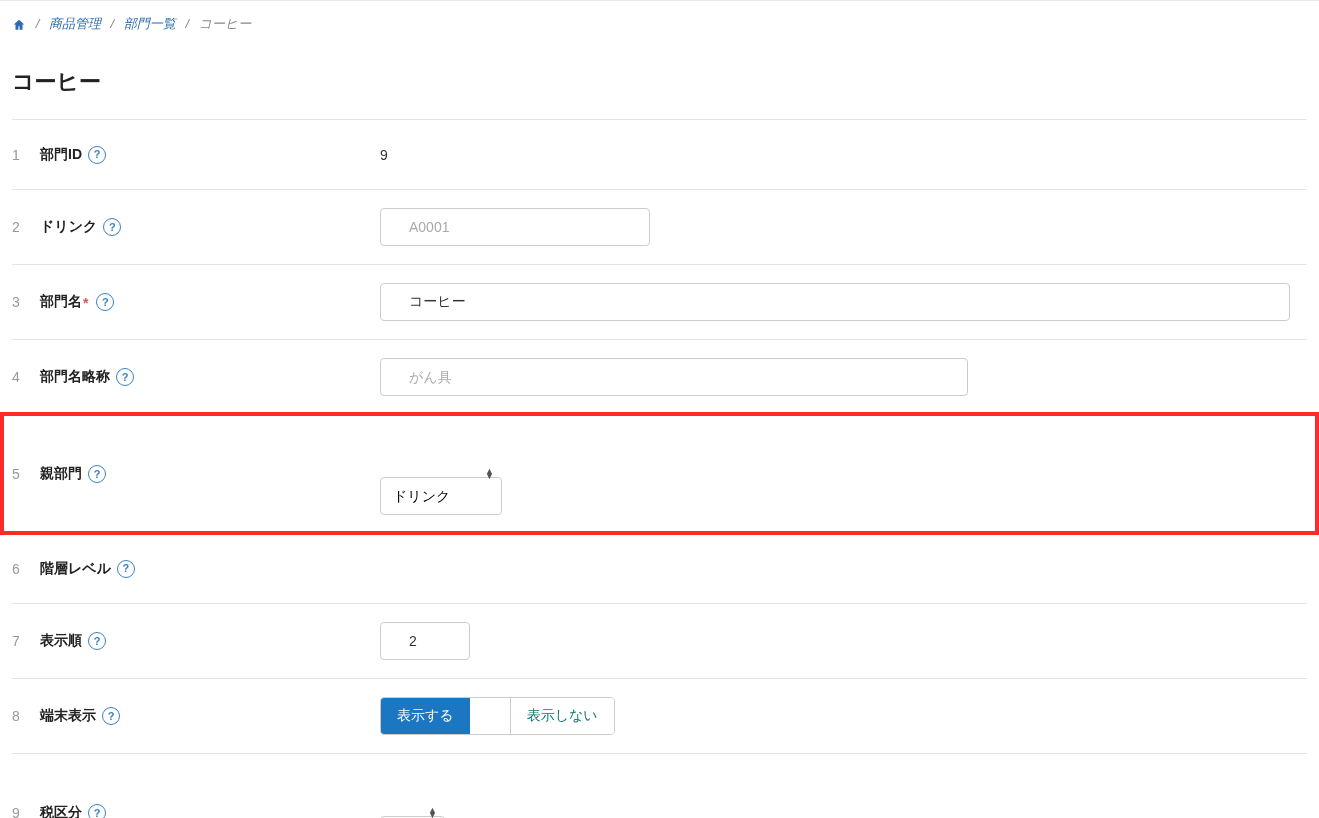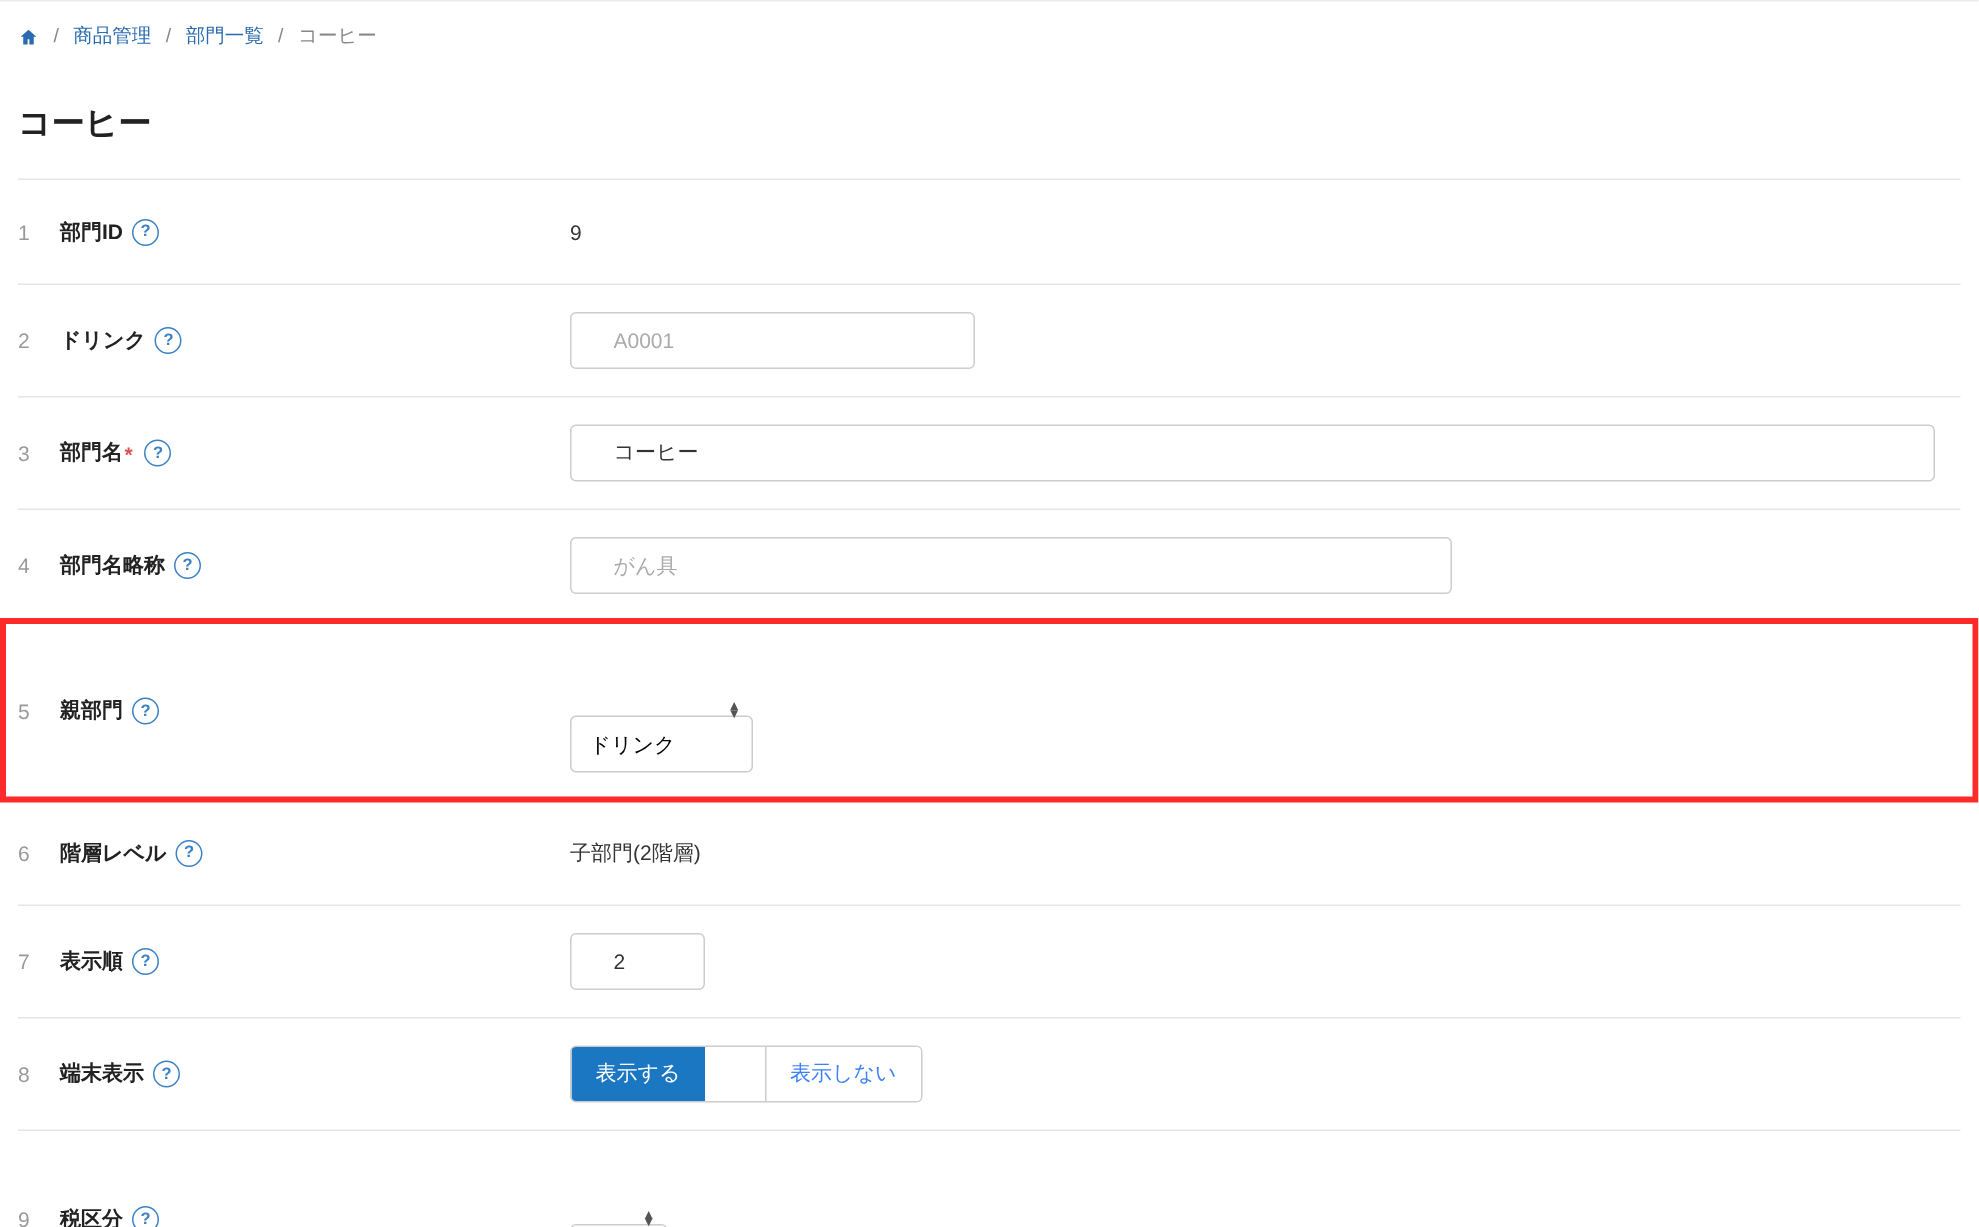--- a/index.html
+++ b/index.html
@@ -8,20 +8,21 @@
     font-size: 14px;
     color: #333;
     background: #fff;
   }
   .top-separator { height: 1px; background: #eaeaea; }
   .container { padding: 0 12px; }
   .breadcrumb {
     padding: 14px 0 10px 0;
     font-size: 13px;
     color: #666;
+    font-style: italic;
   }
   .breadcrumb a { color: #2b6bb0; text-decoration: none; }
   .breadcrumb .sep { color: #888; margin: 0 6px; }
   .breadcrumb .current { color: #888; }
   .home-icon {
     display: inline-block;
     color: #2b6bb0;
     vertical-align: middle;
   }
   .home-icon svg { width: 14px; height: 14px; display: block; }
@@ -119,21 +120,21 @@
     display: inline-flex;
     border: 1px solid #ccc;
     border-radius: 4px;
     overflow: hidden;
     gap: 40px;
   }
   .btn-segment {
     padding: 9px 16px;
     font-size: 14px;
     background: #fff;
-    color: #3b82f6;
+    color: #0f766e;
     border: none;
     cursor: pointer;
   }
   .btn-segment + .btn-segment { border-left: 1px solid #ccc; }
   .btn-segment.active {
     background: #1c77c3;
     color: #fff;
     font-weight: 500;
   }
   .highlight-row {
@@ -228,21 +229,20 @@
       </div>
     </div>
   </div>
 
   <div class="form-row">
     <div class="row-num">6</div>
     <div class="row-label">
       <span>階層レベル</span>
       <span class="help-icon">?</span>
     </div>
-    <div class="row-value">子部門(2階層)</div>
   </div>
 
   <div class="form-row">
     <div class="row-num">7</div>
     <div class="row-label">
       <span>表示順</span>
       <span class="help-icon">?</span>
     </div>
     <div class="row-value">
       <input type="text" class="form-input" style="width: 90px;" value="2">

